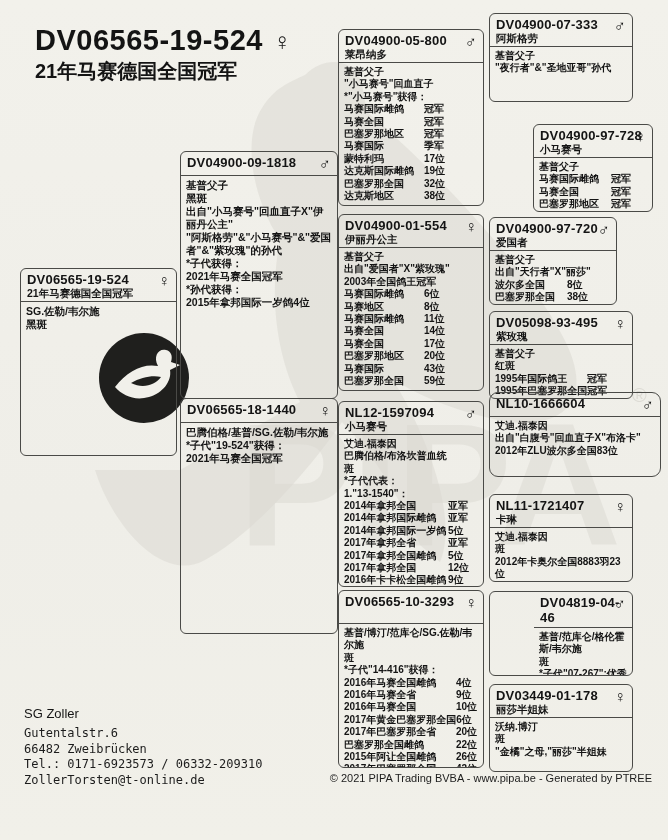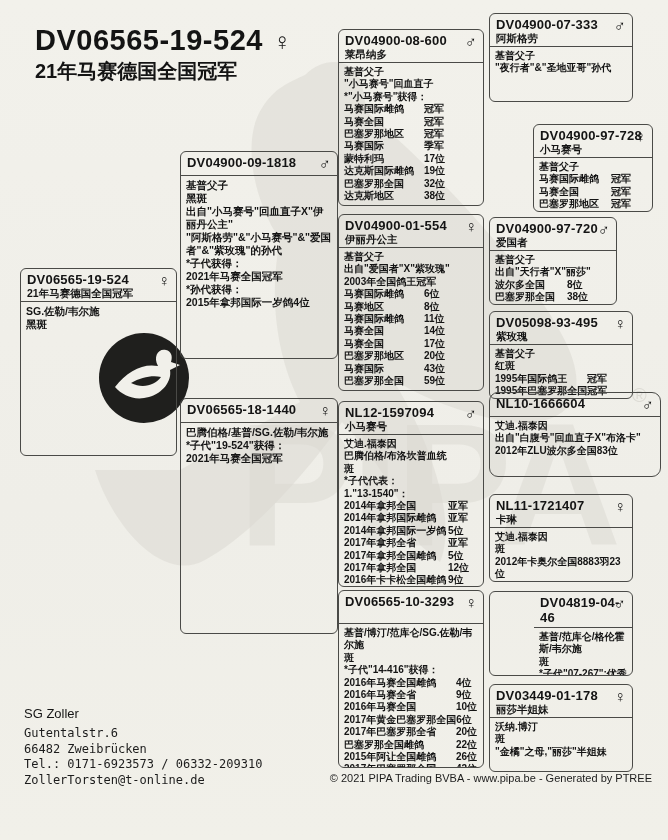--- a/index.html
+++ b/index.html
@@ -33,21 +33,21 @@
   .ln.cols{display:flex;white-space:nowrap;}
   .ln.cols .l{display:inline-block;}
   .ln.cols .r{display:inline-block;}
   .t72 .cols .l{min-width:72px;}
   .t80 .cols .l{min-width:80px;}
   .t88 .cols .l{min-width:92px;}
   .t105 .cols .l{min-width:104px;}
   .t110 .cols .l{min-width:112px;}
   
   .b-subject{left:20px;top:268px;width:157px;height:188px;}
-  .b-father {left:180px;top:151px;width:158px;height:208px;}
+  .b-father {left:180px;top:151px;width:158px;height:248px;}
   .b-mother {left:180px;top:398px;width:158px;height:236px;}
   .b-ff{left:338px;top:29px; width:146px;height:177px;}
   .b-fm{left:338px;top:214px;width:146px;height:177px;}
   .b-mf{left:338px;top:401px;width:146px;height:186px;}
   .b-mm{left:338px;top:590px;width:146px;height:178px;}
   .b-fff{left:489px;top:13px; width:144px;height:89px;}
   .b-ffm{left:489px;top:124px;width:120px;height:88px;margin-left:44px;}
   .b-fmf{left:489px;top:217px;width:128px;height:88px;}
   .b-fmm{left:489px;top:311px;width:144px;height:88px;}
   .b-mff{left:489px;top:392px;width:172px;height:85px;border-radius:9px;}
@@ -133,21 +133,21 @@
     </div>
     <div class="bd">
         <div class="ln">巴腾伯格/基普/SG.佐勒/韦尔施</div>
         <div class="ln">*子代"19-524"获得：</div>
         <div class="ln">2021年马赛全国冠军</div>
       </div>
   </section>
 
   <section class="box b-ff gen3">
     <div class="hdr">
-      <div class="ring">DV04900-08-600</div>
+      <div class="ring">DV04900-05-800</div>
       <div class="bname">莱昂纳多</div>
       <div class="sexsym">♂</div>
     </div>
     <div class="bd t80">
         <div class="ln">基普父子</div>
         <div class="ln">"小马赛号"回血直子</div>
         <div class="ln">*"小马赛号"获得：</div>
         <div class="ln cols">
           <span class="l">马赛国际雌鸽</span>
           <span class="r">冠军</span>

